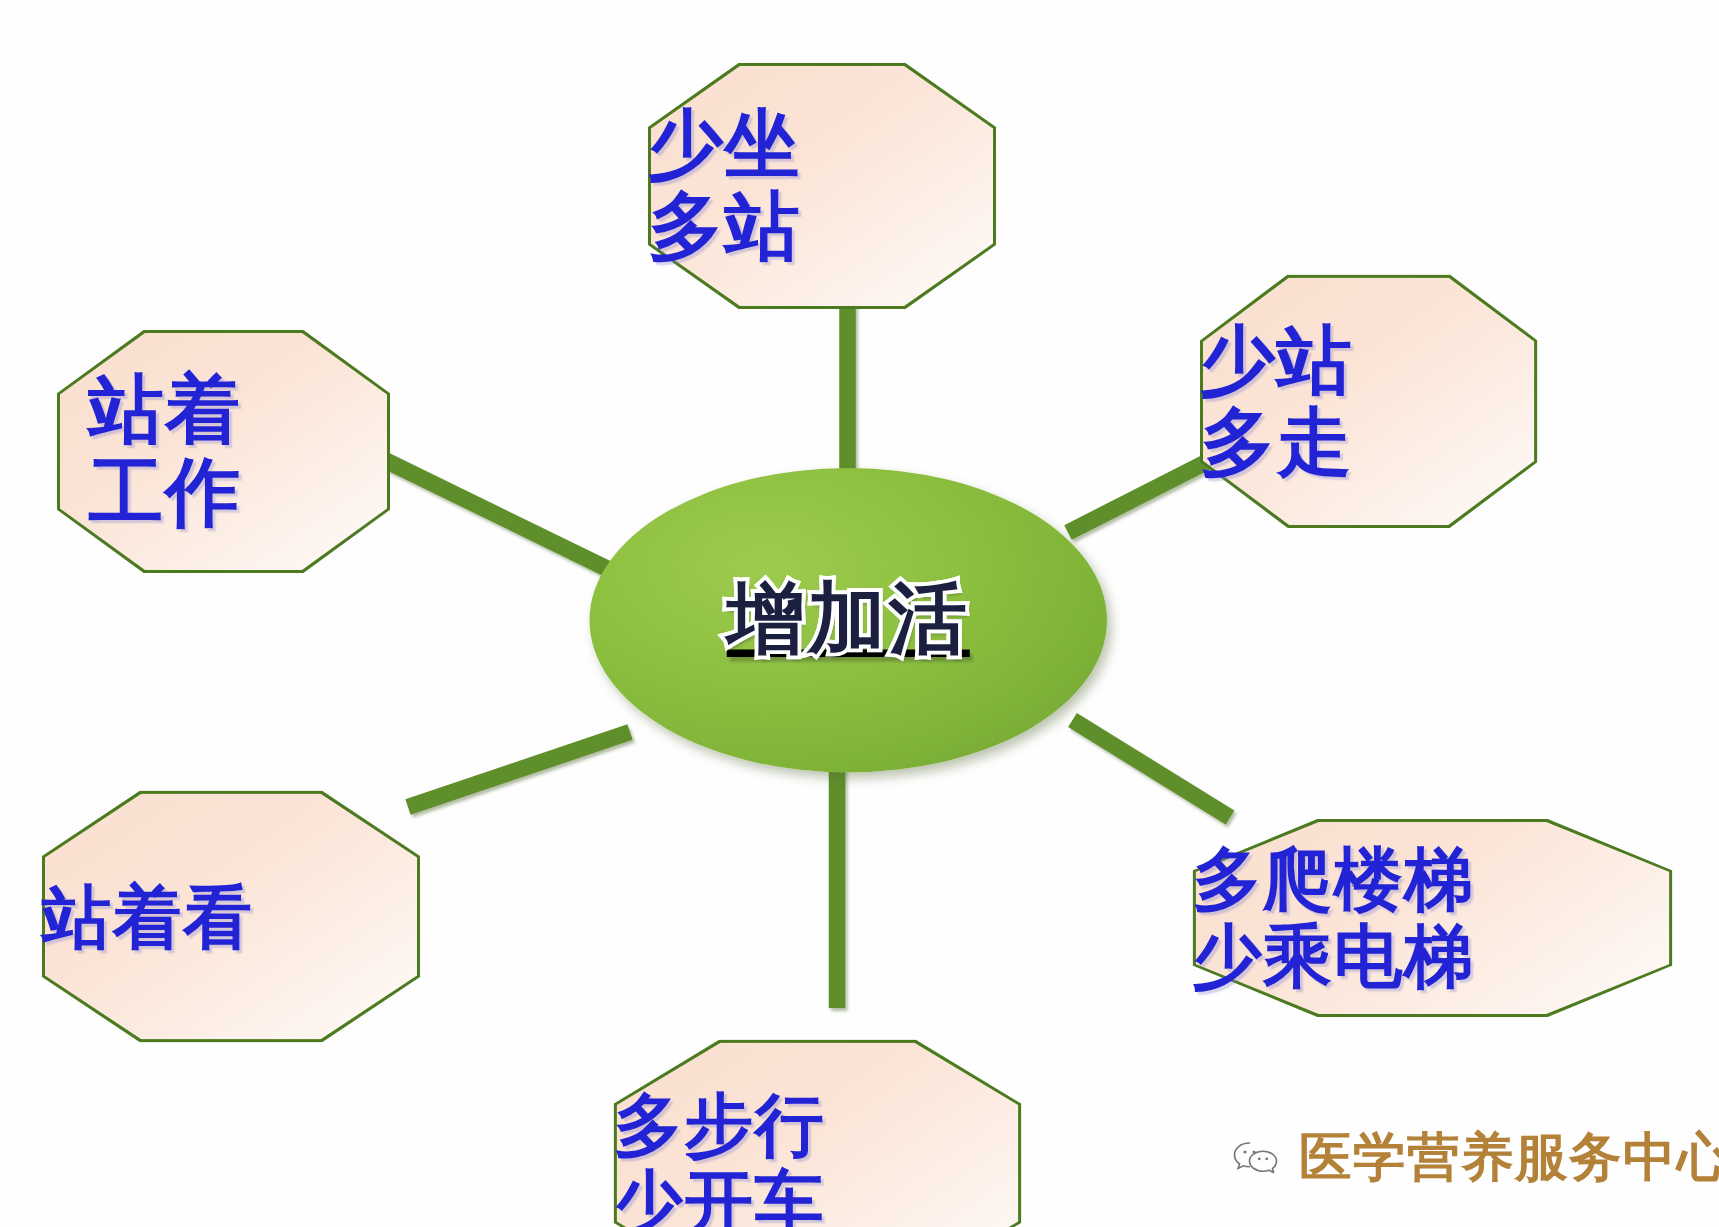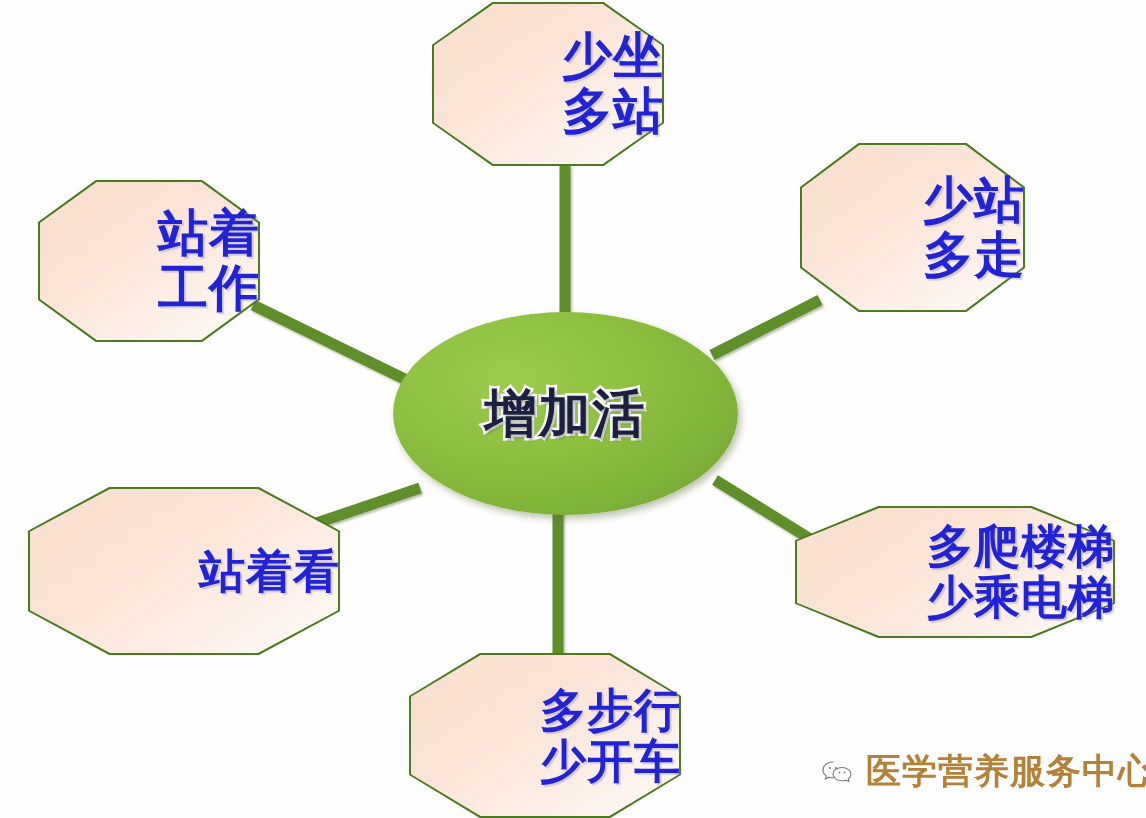--- a/index.html
+++ b/index.html
@@ -54,41 +54,43 @@
   }
   .center-text {
     position: absolute;
     inset: 0;
     display: flex;
     flex-direction: row;
     align-items: center;
     justify-content: center;
     gap: 4px;
     z-index: 3;
+    text-decoration: underline;
   }
   .center-text .line {
     font-family: "DejaVu Sans", "Liberation Sans", sans-serif;
     font-size: 52px;
     font-weight: 700;
     line-height: 1.08;
     letter-spacing: 2px;
     color: #1b2040;
     -webkit-text-stroke: 5px #ffffff;
     paint-order: stroke fill;
     text-shadow: 2px 3px 2px rgba(40,45,40,0.30);
     white-space: nowrap;
   }
 
   
   .leaf-node {
     position: absolute;
     display: flex;
     align-items: center;
-    justify-content: flex-end;
+    justify-content: flex-start;
     box-sizing: border-box;
+    margin-top: 40px;
   }
   .octagon-border {
     position: absolute;
     inset: 0;
     background: #4b7a1f;
     clip-path: polygon(
       26% 0%, 74% 0%,
       100% 26%, 100% 74%,
       74% 100%, 26% 100%,
       0% 74%, 0% 26%
@@ -217,21 +219,21 @@
 
     <div class="leaf-node wide" style="left:409px; top:653px; width:272px; height:165px;">
       <div class="octagon-border"></div>
       <div class="octagon-fill"></div>
       <div class="leaf-text">
         <div class="line">多步行</div>
         <div class="line">少开车</div>
       </div>
     </div>
 
-    <div class="leaf-node wide" style="left:28px; top:487px; width:312px; height:168px;">
+    <div class="leaf-node wide" style="left:28px; top:487px; width:252px; height:168px;">
       <div class="octagon-border"></div>
       <div class="octagon-fill"></div>
       <div class="leaf-text">
         <div class="line">站着看</div>
       </div>
     </div>
 
     <div class="leaf-node" style="left:38px; top:180px; width:222px; height:162px;padding-left:21px;">
       <div class="octagon-border"></div>
       <div class="octagon-fill"></div>

